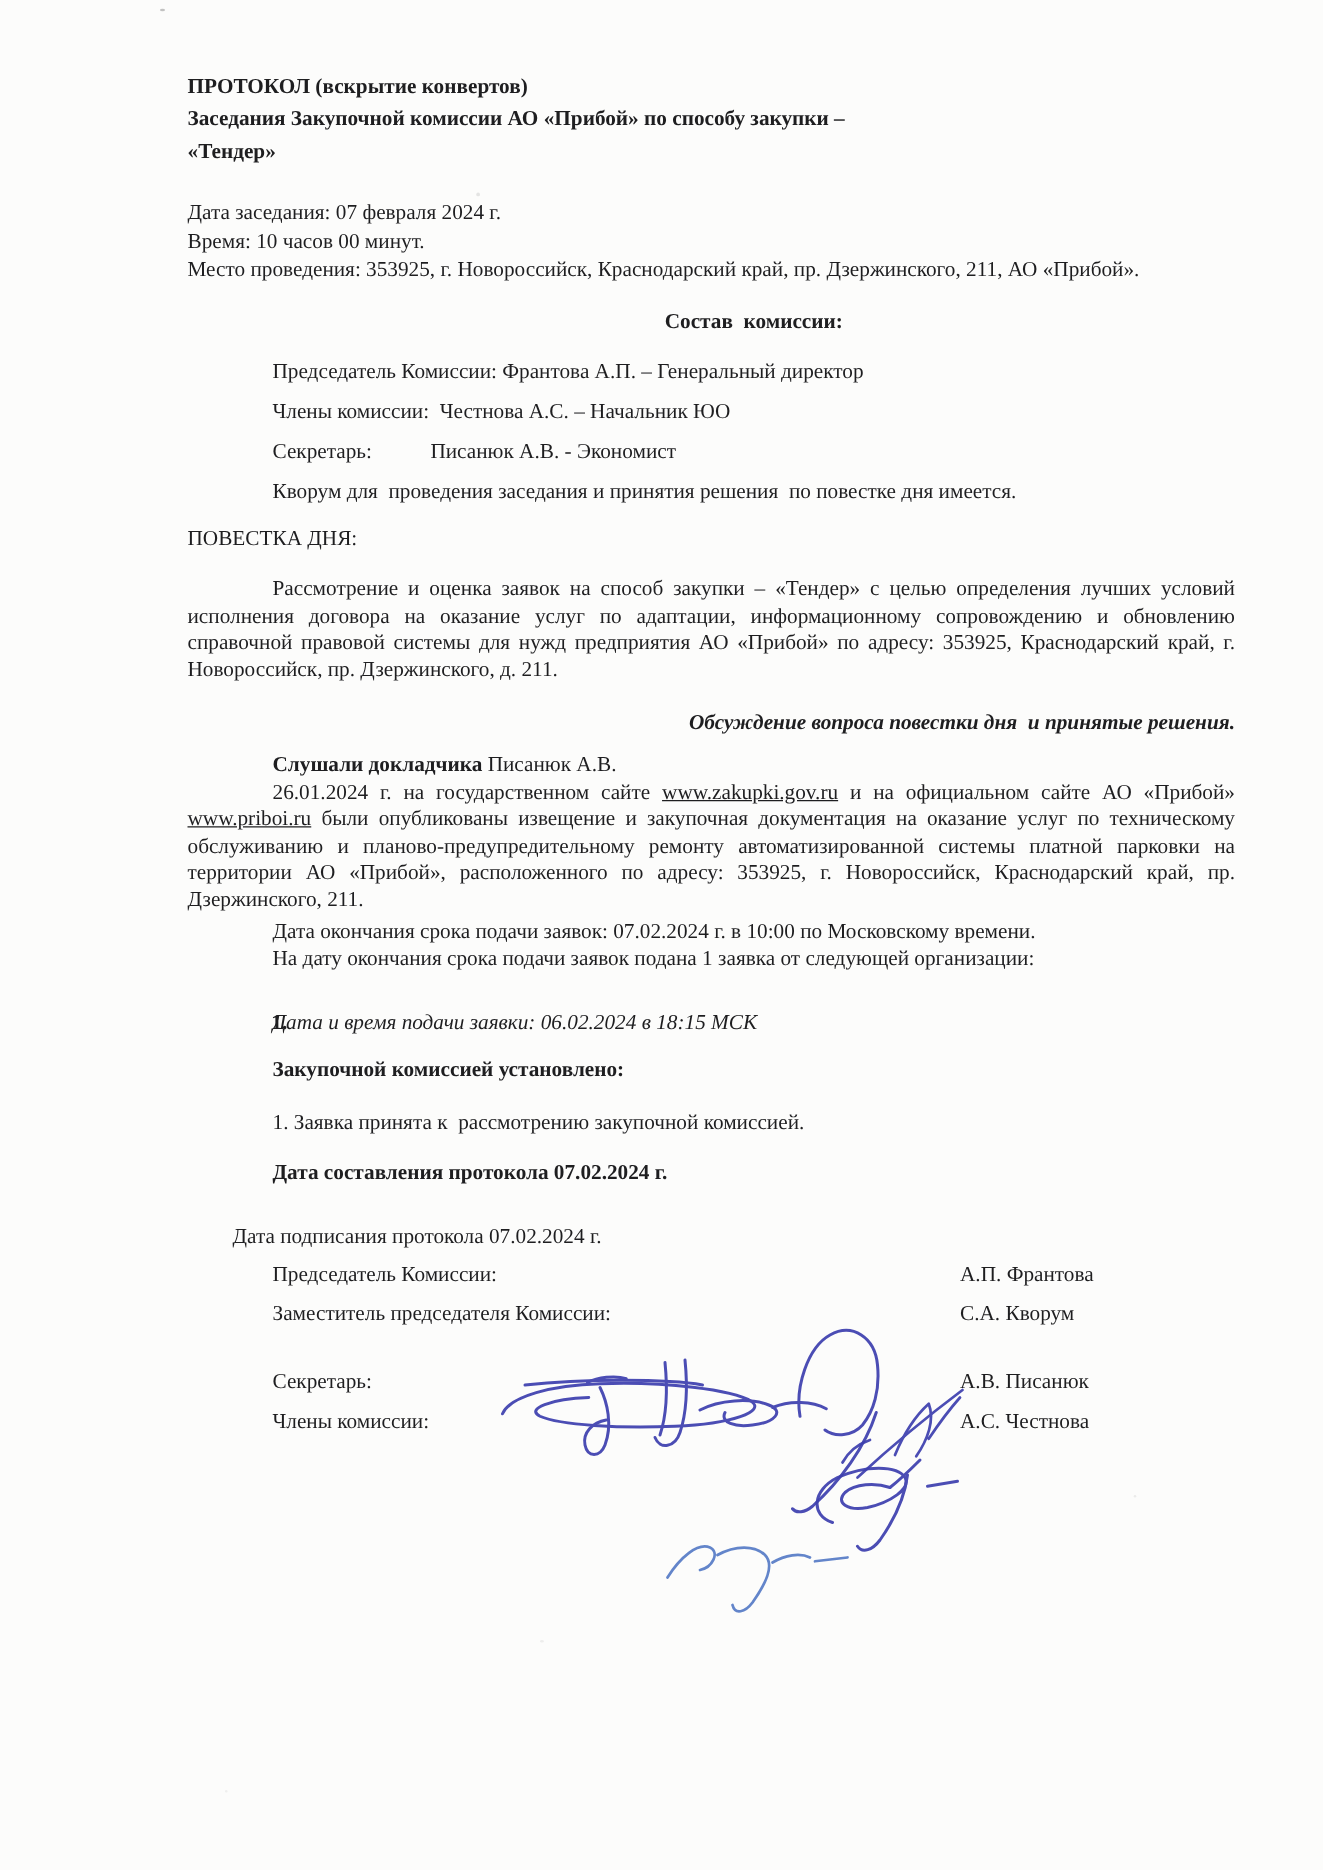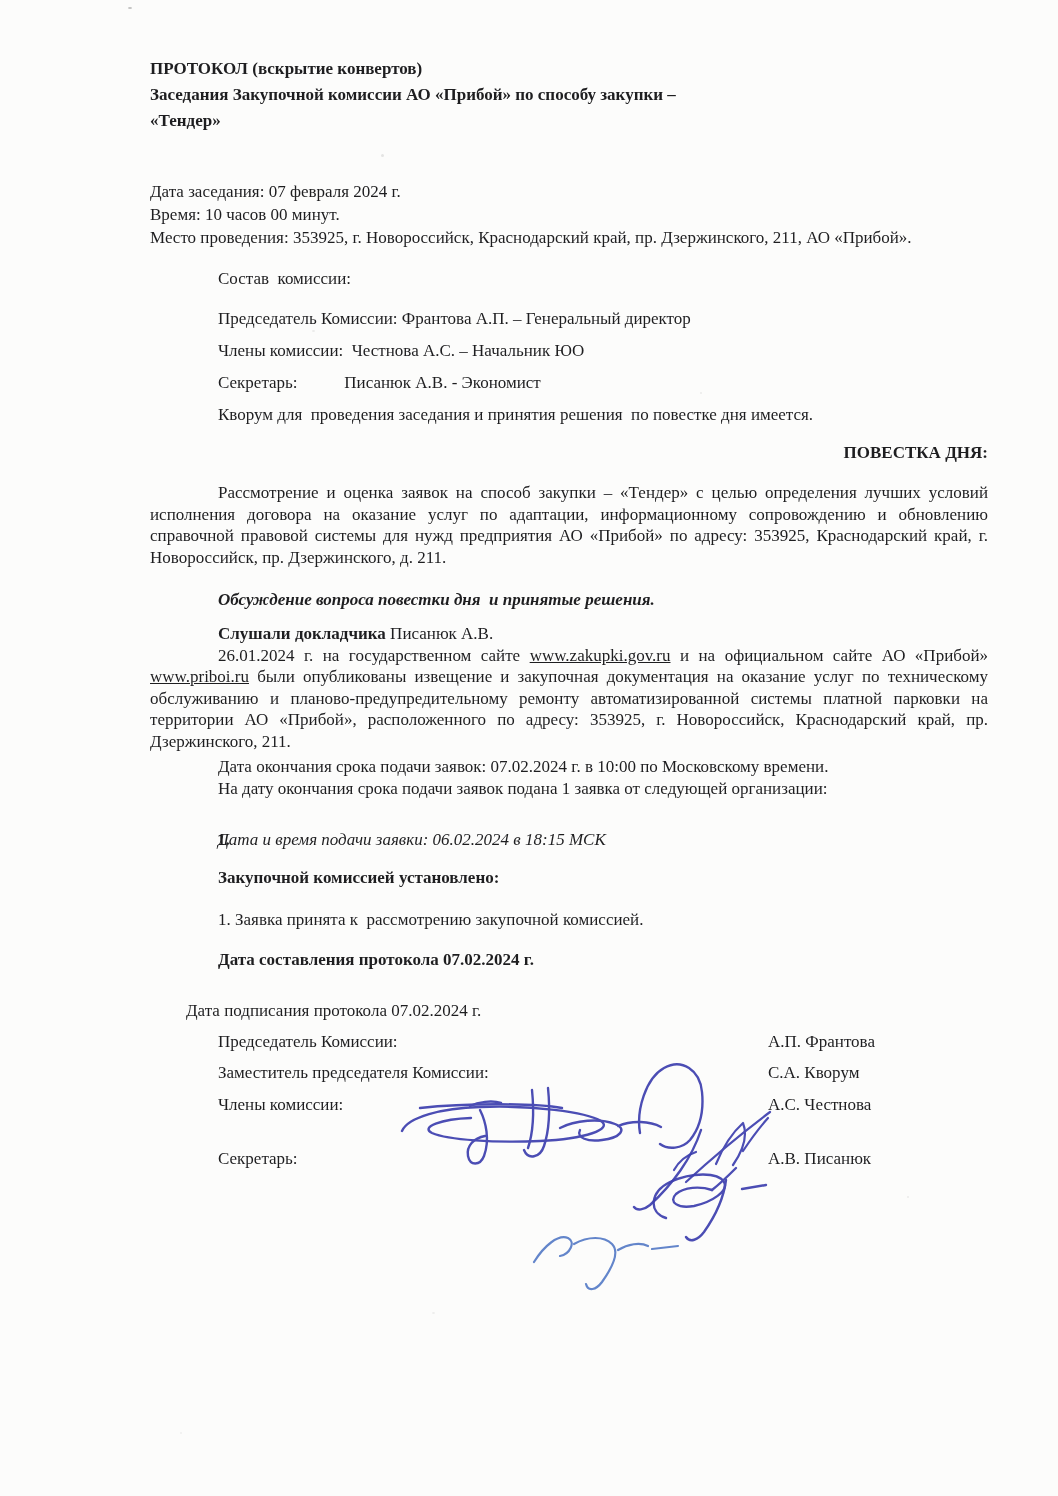--- a/index.html
+++ b/index.html
@@ -18,33 +18,33 @@
     width: 1058px; height: 1496px;
     padding: 56px 70px 0 150px;
     position: relative;
   }
   p { margin: 0; }
   b, .bold { font-weight: bold; }
 
   .title { font-weight: bold; }
   .title p { line-height: 26px; }
 
-  .meta { margin-top: 46px; }
+  .meta { margin-top: 24px; }
   .meta p { line-height: 23px; }
 
-  .sec-heading { margin-top: 19px; margin-left: 68px; font-weight: normal; white-space: pre-wrap; }
+  .sec-heading { margin-top: 19px; margin-left: 68px; font-weight: bold; white-space: pre-wrap; text-align: center; }
 
   .member { margin: 0 0 10.5px 68px; white-space: pre-wrap; }
   .members { margin-top: 18.5px; }
 
   .quorum { margin-top: 10px; text-indent: 68px; white-space: pre-wrap; }
 
-  .agenda-heading { margin-top: 16px; text-align: right; font-weight: bold; }
+  .agenda-heading { margin-top: 16px; text-align: left; font-weight: normal; }
   .agenda-body { margin-top: 19px; text-align: justify; text-indent: 68px; }
-  .discussion { margin-top: 21px; margin-left: 68px; font-weight: bold; font-style: italic; white-space: pre-wrap; }
+  .discussion { margin-top: 21px; margin-left: 68px; font-weight: bold; font-style: italic; white-space: pre-wrap; text-align: right; }
 
   .speaker { margin-top: 12.5px; margin-left: 68px; }
   .hearing-para { text-align: justify; text-indent: 68px; }
   .site-link { text-decoration: underline; }
   .deadline { margin-top: 4px; text-indent: 68px; }
   .received { text-indent: 68px; }
 
   .app-item { margin-top: 30px; position: relative; padding-left: 95px; line-height: 22.5px; width: 800px; box-sizing: border-box; }
   .app-num { position: absolute; left: 67px; top: 0; font-weight: bold; }
   .app-date { margin-top: 16px; text-indent: 68px; font-style: italic; }
@@ -107,27 +107,27 @@
 
 <div class="sig-rows">
   <p class="sig-row">
     <span>Председатель Комиссии:</span>
     <span class="sig-name">А.П. Франтова</span>
   </p>
   <p class="sig-row">
     <span>Заместитель председателя Комиссии:</span>
     <span class="sig-name">С.А. Кворум</span>
   </p>
+  <p class="sig-row secretary">
+    <span>Секретарь:</span>
+    <span class="sig-name">А.В. Писанюк</span>
+  </p>
   <p class="sig-row">
     <span>Члены комиссии:</span>
     <span class="sig-name">А.С. Честнова</span>
-  </p>
-  <p class="sig-row secretary">
-    <span>Секретарь:</span>
-    <span class="sig-name">А.В. Писанюк</span>
   </p>
 </div>
 
 <svg class="ink-layer" viewBox="0 0 1058 1496" xmlns="http://www.w3.org/2000/svg">
   <g fill="none" stroke="#3d3fae" stroke-width="2.4" stroke-linecap="round" stroke-linejoin="round" opacity="0.92">
     <path d="M 420 1108 C 465 1103 535 1103 562 1108"></path>
     <path d="M 402 1131 C 408 1117 442 1108 480 1107 C 532 1105 586 1112 601 1121 C 613 1129 586 1139 540 1141 C 495 1143 448 1140 432 1133 C 420 1127 441 1119 471 1118"></path>
     <path d="M 480 1110 C 486 1122 490 1140 484 1156 C 480 1166 470 1166 468 1156 C 466 1146 474 1138 485 1136 M 470 1106 C 478 1102 492 1100 501 1103"></path>
     <path d="M 532 1090 C 534 1110 534 1130 528 1148 M 548 1088 C 550 1108 550 1128 544 1146 C 540 1158 528 1160 524 1150"></path>
     <path d="M 560 1128 C 575 1120 600 1118 615 1124 C 628 1129 620 1138 602 1140 C 588 1142 576 1138 580 1130 M 618 1126 C 632 1120 650 1121 661 1127"></path>

